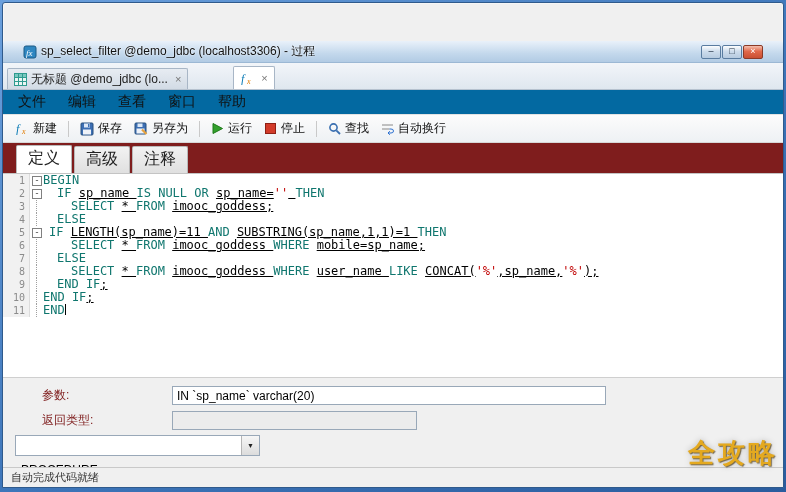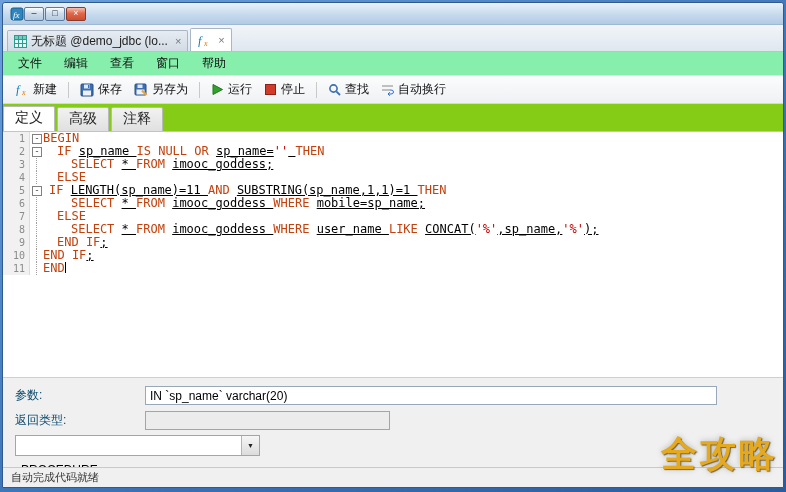--- a/index.html
+++ b/index.html
@@ -1,73 +1,74 @@
 <!DOCTYPE html>
 <html><head>
 <meta charset="utf-8">
 <style>
   html,body{margin:0;padding:0;}
   body{width:786px;height:492px;overflow:hidden;font-family:"Liberation Sans","DejaVu Sans",sans-serif;}
   .desktop{position:relative;width:786px;height:492px;background:linear-gradient(150deg,#6ba0dd 0%,#3c74b8 55%,#2a5c9e 100%);}
   .window{position:absolute;left:2px;top:2px;width:780px;height:484px;display:flex;flex-direction:column;background:#f0f0f0;border:1px solid #2f5a8c;border-radius:3px 3px 0 0;box-shadow:inset 0 0 0 1px rgba(255,255,255,.4);}
-  .titlebar{flex:0 0 21px;display:flex;align-items:center;padding:0 7px;background:linear-gradient(#e9f1fa,#c3d8ec 60%,#b2cbe4);border-radius:3px 3px 0 0;border-bottom:1px solid #9cb8d4;}
+  .titlebar{flex:0 0 21px;display:flex;align-items:center;padding:0 20px;background:linear-gradient(#e9f1fa,#c3d8ec 60%,#b2cbe4);border-radius:3px 3px 0 0;border-bottom:1px solid #9cb8d4;margin-top:38px;}
   .title-text{font-size:12px;color:#111;margin-left:4px;flex:1;white-space:nowrap;overflow:hidden;text-shadow:0 0 2px #fff;}
   .win-controls{display:flex;gap:1px;}
   .wbtn{width:20px;height:14px;font-size:9px;line-height:11px;border:1px solid #5a7ca0;background:linear-gradient(#fdfefe,#cddcec 45%,#b6cbe0);border-radius:2px;padding:0;color:#123;text-align:center;}
   .wbtn.close{background:linear-gradient(#f5c0b0,#e0684a 45%,#c94f32);color:#fff;border-color:#8a3a28;}
-  .tabbar{flex:0 0 24px;display:flex;align-items:flex-end;padding:2px 4px 0;background:linear-gradient(#f2f5f9,#dfe7ef);border-bottom:1px solid #b6c2cf;}
+  .tabbar{flex:0 0 24px;display:flex;align-items:flex-end;padding:2px 4px 0;background:linear-gradient(#f2f5f9,#dfe7ef);border-bottom:1px solid #b6c2cf;gap:43px;}
   .tab{height:20px;display:flex;align-items:center;gap:4px;padding:0 6px;font-size:12px;border:1px solid #a8b6c6;border-bottom:none;border-radius:2px 2px 0 0;background:linear-gradient(#e7ecf2,#d2dbe5);margin-right:2px;color:#222;max-width:200px;white-space:nowrap;}
   .tab.active{background:#fff;height:22px;}
   .tab-close{color:#777;font-size:11px;margin-left:3px;}
   .icon{display:inline-flex;align-items:center;}
-  .menubar{flex:0 0 21px;display:flex;align-items:center;background:#86efac;border-bottom:1px solid #e3e3e3;font-size:12px;padding:0 4px;}
+  .menubar{flex:0 0 21px;display:flex;align-items:center;background:#0369a1;border-bottom:1px solid #e3e3e3;font-size:14px;padding:0 4px;}
   .menu-item{padding:3px 11px;color:#111;}
   .toolbar{flex:0 0 27px;display:flex;align-items:center;background:linear-gradient(#fcfcfc,#eef1f4);border-bottom:1px solid #d7d7d7;padding:0 6px;font-size:12px;}
   .tbtn{display:flex;align-items:center;gap:4px;padding:3px 6px;border-radius:2px;color:#111;background:none;border:none;font-size:12px;font-family:inherit;}
   .tsep{width:1px;height:16px;background:#c9c9c9;margin:0 5px;}
-  .subtabs{flex:0 0 21px;display:flex;align-items:flex-end;background:#84cc16;border-bottom:1px solid #c4c4c4;padding:2px 0 0;font-size:14px;}
+  .subtabs{flex:0 0 21px;display:flex;align-items:flex-end;background:#7f1d1d;border-bottom:1px solid #c4c4c4;padding:2px 13px 0;font-size:16px;}
   .stab{padding:2px 11px 3px;border:1px solid #b9b9b9;border-bottom:none;background:linear-gradient(#f2f2f2,#e0e0e0);margin-right:2px;border-radius:2px 2px 0 0;color:#222;}
   .stab.active{background:#fff;padding-bottom:4px;}
   .editor{flex:1;background:#fff;overflow:hidden;font-family:"DejaVu Sans Mono","Liberation Mono",monospace;font-size:12px;}
   .line{display:flex;height:13px;line-height:13px;}
   .lnum{flex:0 0 22px;text-align:right;padding-right:4px;background:#f1f1f1;color:#8b8b8b;font-size:10px;border-right:1px solid #dcdcdc;}
   .fold{flex:0 0 13px;position:relative;}
   .fold.guide::before{content:"";position:absolute;left:6px;top:0;bottom:0;border-left:1px dotted #a0a0a0;}
   .fbox{position:absolute;left:2px;top:2px;width:8px;height:8px;border:1px solid #808080;background:#fff;font-size:9px;line-height:7px;text-align:center;color:#404040;}
   .code{white-space:pre;color:#000;}
-  .tok-k{color:#c2410c;}
+  .tok-k{color:#0f766e;}
   .tok-s{color:#c00000;}
   .tok-p{color:#000;text-decoration:underline;}
   .caret{display:inline-block;width:1px;height:11px;background:#000;vertical-align:-1px;}
   .formpanel{flex:0 0 78px;background:#f0f0f0;border-top:1px solid #cfcfcf;padding:7px 12px 4px;display:flex;flex-direction:column;gap:4px;font-size:12px;}
   .frow{display:flex;align-items:center;height:21px;}
-  .frow label{flex:0 0 130px;color:#0c4a6e;}
+  .frow label{flex:0 0 130px;color:#7f1d1d;margin-left:27px;}
   .tinput{height:19px;border:1px solid #99a8b8;padding:0 4px;font-size:12px;background:#fff;box-sizing:border-box;font-family:"Liberation Sans","DejaVu Sans",sans-serif;}
-  .w-wide{width:572px;}
+  .w-wide{width:434px;}
   .w-mid{width:245px;}
   .tinput.dis{background:#ececec;}
   .selectbox{width:245px;height:21px;border:1px solid #99a8b8;background:#fff;display:flex;align-items:center;box-sizing:border-box;}
   .selectbox .val{flex:1;padding:0 5px;margin-top:48px;}
   .selectbox .arrowbtn{flex:0 0 17px;height:100%;background:linear-gradient(#f6f6f6,#dcdcdc);border-left:1px solid #b5b5b5;display:flex;align-items:center;justify-content:center;font-size:7px;color:#222;}
   .statusbar{flex:0 0 19px;background:#f0f0f0;border-top:1px solid #c9c9c9;display:flex;align-items:center;padding:0 8px;font-size:11px;color:#333;}
-  .watermark{position:absolute;right:8px;bottom:13px;font-size:36px;font-weight:bold;color:#e4a91f;text-shadow:1px 1px 1px rgba(60,40,0,.65),0 0 6px rgba(0,0,0,.25);letter-spacing:3px;z-index:99;}
+  .watermark{position:absolute;right:8px;bottom:21px;font-size:27px;font-weight:bold;color:#e4a91f;text-shadow:1px 1px 1px rgba(60,40,0,.65),0 0 6px rgba(0,0,0,.25);letter-spacing:3px;z-index:99;}
 </style>
 </head>
 <body>
 
 <div class="desktop">
   <div class="window">
 
     <div class="titlebar">
       <span class="icon">
         <svg width="14" height="14">
             <rect x="1" y="1" width="12" height="12" rx="2" fill="#2e86c1" stroke="#1b5a86"></rect>
             <text x="3" y="11" font-size="9" font-style="italic" font-family="serif" fill="#ffffff">fx</text>
           </svg>
       </span>
+      <span class="title-text">sp_select_filter @demo_jdbc (localhost3306) - 过程</span>
       <span class="win-controls">
         <button class="wbtn">–</button>
         <button class="wbtn">□</button>
         <button class="wbtn close">×</button>
       </span>
     </div>
 
     <div class="tabbar" id="tabbar">
         <div class="tab">
           <span class="icon">

